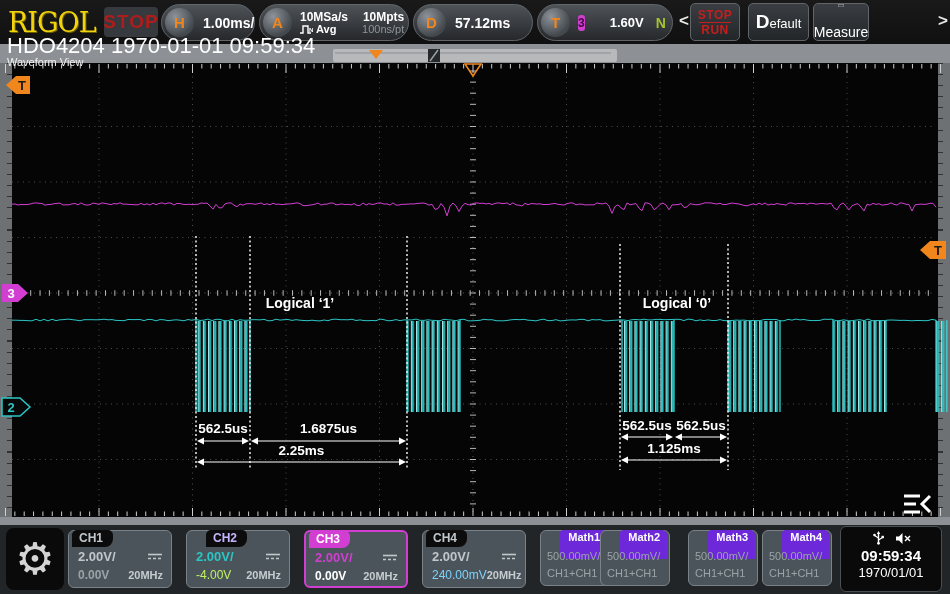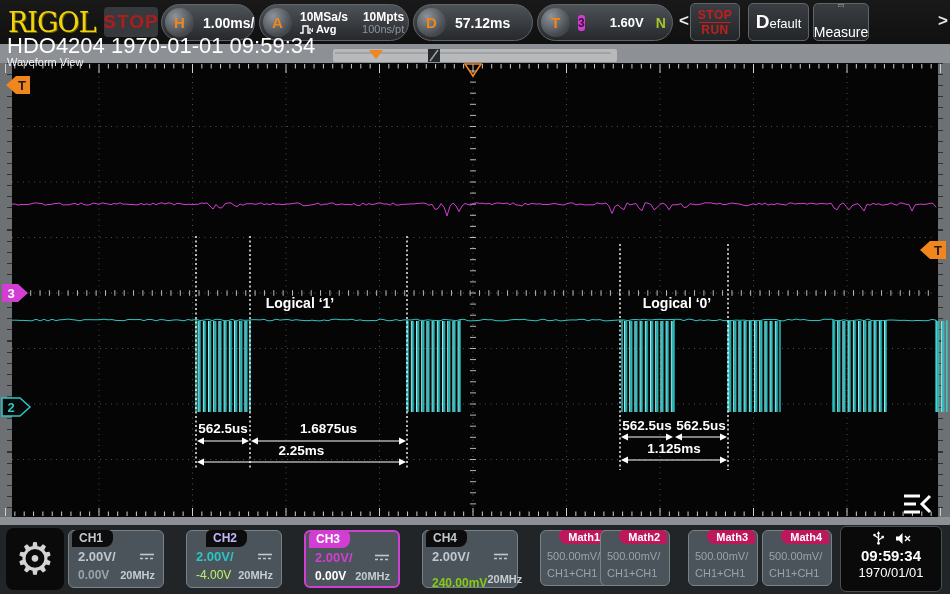--- a/index.html
+++ b/index.html
@@ -51,32 +51,32 @@
         background-image:repeating-linear-gradient(to bottom,#303234 0 1px,rgba(0,0,0,0) 1px 11.1px);}
   .ruler.left{left:0}.ruler.left .tks{right:0}
   .ruler.right{left:938px}.ruler.right .tks{left:0}
   .botframe{position:absolute;left:0;top:517px;width:950px;height:8px;background:#8d9094;z-index:4;}
   .overlay{position:absolute;left:0;top:0;width:950px;height:594px;z-index:5;pointer-events:none;}
   .menuicon{position:absolute;left:903px;top:493px;z-index:6;}
   
   .bottombar{position:absolute;left:0;top:525px;width:950px;height:69px;background:#222527;}
   .gearlogo{position:absolute;left:6px;top:3px;width:58px;height:62px;background:#0a0a0a;border-radius:8px;
         display:flex;align-items:center;justify-content:center;color:#d4d4d4;font-size:44px;line-height:1;}
-  .chcard{position:absolute;top:5px;width:96px;height:58px;background:#4b545a;border:1px solid #7a8288;
+  .chcard{position:absolute;top:5px;width:104px;height:58px;background:#4b545a;border:1px solid #7a8288;
         border-radius:6px;box-sizing:border-box;}
   .chcard.sel{border:2px solid #d23ed2;}
   .chtab{position:absolute;left:3px;top:-1px;padding:1px 10px 2px 7px;background:#0c0c0c;
         border-radius:5px 5px 8px 0;font-size:12px;font-weight:bold;}
   .chrow{position:absolute;left:9px;right:8px;display:flex;justify-content:space-between;align-items:center;}
   .r1{top:18px;font-size:13px;}
   .r2{top:37px;font-size:12px;}
   .bwtxt{color:#c6cdd1;font-size:11px;font-weight:bold;}
   .mcard{position:absolute;top:5px;width:70px;height:56px;background:#4b545a;border:1px solid #7a8288;
         border-radius:6px;box-sizing:border-box;}
-  .mtab{position:absolute;right:2px;top:-1px;padding:1px 7px 1px 9px;background:#be185d;color:#fff;
+  .mtab{position:absolute;right:2px;top:-1px;padding:1px 7px 16px 9px;background:#6d28d9;color:#fff;
         border-radius:5px 5px 0 8px;font-size:11px;font-weight:bold;}
   .mrow{position:absolute;left:6px;color:#9aa4a8;font-size:11px;}
   .clockpanel{position:absolute;left:840px;top:1px;width:102px;height:66px;background:#0a0a0a;
         border:1px solid #4a4f54;border-radius:6px;box-sizing:border-box;text-align:center;color:#fff;}
   .clkicons{display:flex;justify-content:center;gap:10px;margin-top:4px;height:14px;align-items:center;}
   .clktime{font-size:15px;font-weight:bold;margin-top:2px;}
   .clkdate{font-size:13px;margin-top:1px;}
 </style>
 </head>
 <body>
@@ -678,21 +678,21 @@
       <div class="chcard" style="left: 422px;">
         <span class="chtab" style="color:#c0c8cc;">CH4</span>
         <div class="chrow r1">
           <span style="color:#c0c8cc;font-weight:bold;">2.00V/</span>
           <svg width="16" height="9" viewBox="0 0 16 9">
       <line x1="1" y1="2.5" x2="15" y2="2.5" stroke="#c0c8cc" stroke-width="1.6"></line>
       <line x1="1" y1="6.5" x2="15" y2="6.5" stroke="#c0c8cc" stroke-width="1.6" stroke-dasharray="3 2"></line>
           </svg>
         </div>
         <div class="chrow r2">
-          <span style="color:#84cc16;font-weight:bold;margin-top:8px;">240.00mV</span>
+          <span style="color:#7dd3fc;font-weight:normal;">240.00mV</span>
           <span class="bwtxt">20MHz</span>
         </div>
       </div>
       <div class="mcard" style="left: 540px;">
         <span class="mtab">Math1</span>
         <div class="mrow" style="top:19px">500.00mV/</div>
         <div class="mrow" style="top:36px">CH1+CH1</div>
       </div>
       <div class="mcard" style="left: 600px;">
         <span class="mtab">Math2</span>

